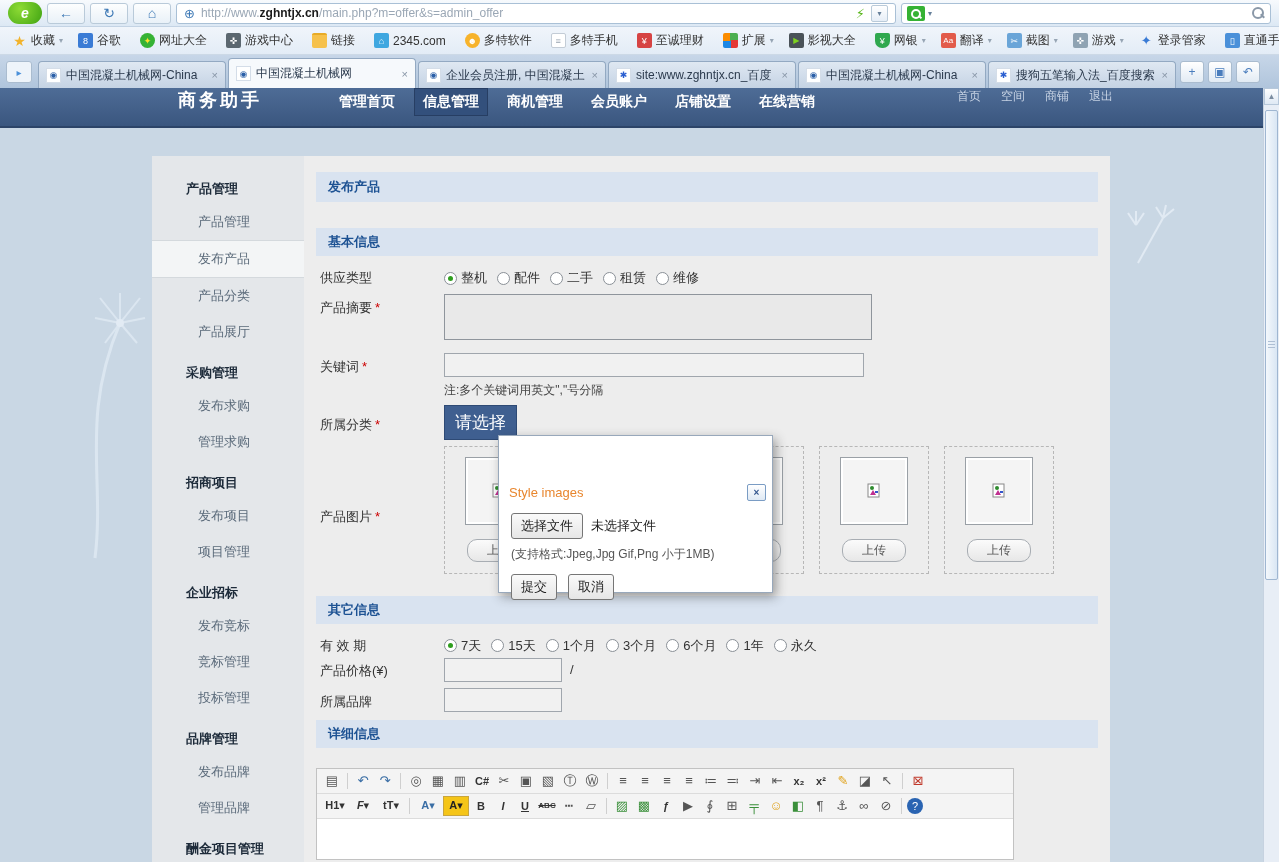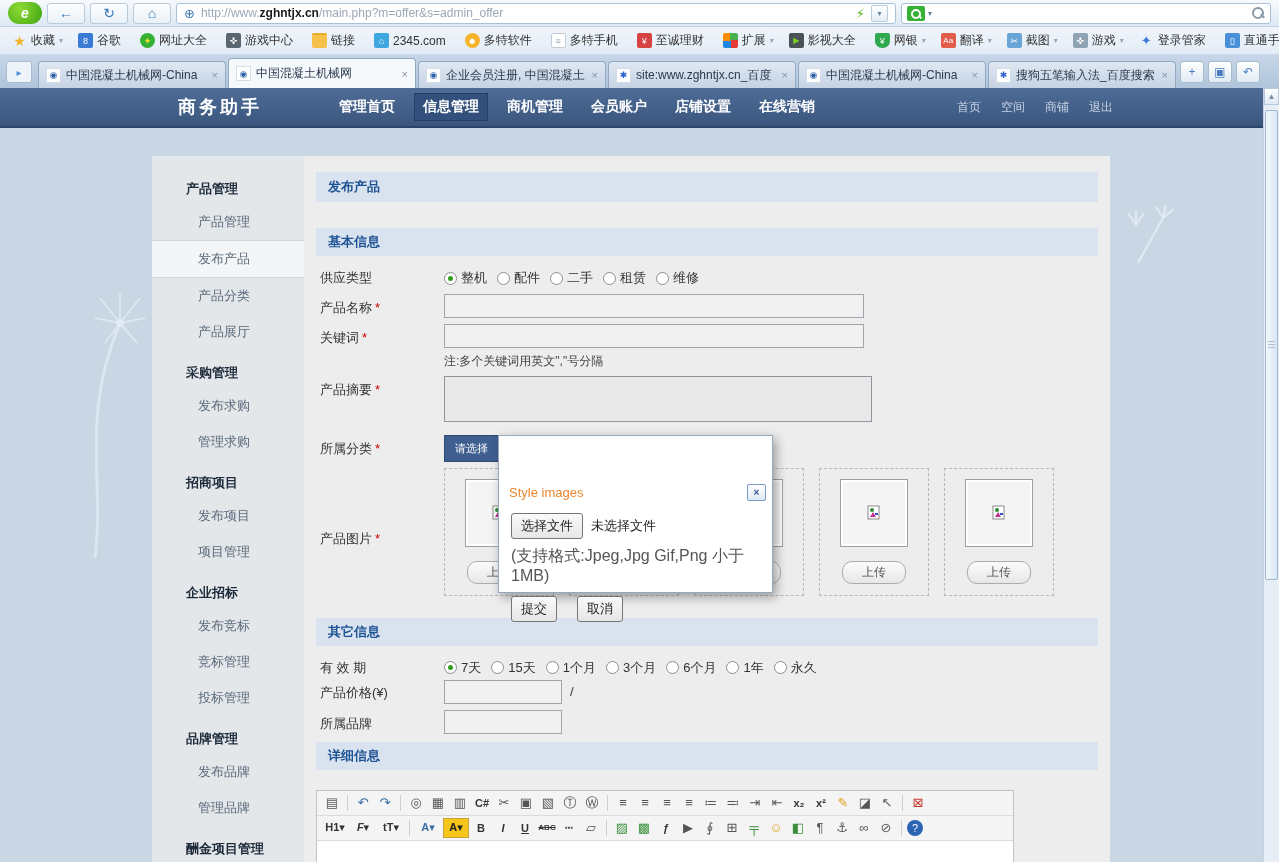--- a/index.html
+++ b/index.html
@@ -56,21 +56,21 @@
 .pinbtn{width:26px;height:22px;margin:0 6px 5px 2px;background:#eef4fa;border:1px solid #aabccf;border-radius:3px;color:#4a90d9;font-size:10px;display:flex;align-items:center;justify-content:center;}
 .tab{width:188px;height:27px;margin-right:2px;border:1px solid #93a9c2;border-bottom:none;border-radius:4px 4px 0 0;background:linear-gradient(#dfe8f2,#c5d3e4);display:flex;align-items:center;padding:0 7px;gap:5px;font-size:12px;color:#2b3a4d;cursor:pointer;}
 .tab.active{background:#f6f9fc;height:30px;}
 .tab-ic{width:15px;height:15px;background:#fff;border:1px solid #d4dde8;font-size:9px;color:#2a5fa8;display:flex;align-items:center;justify-content:center;flex:0 0 auto;}
 .tab.baidu .tab-ic{color:#2a5fd0;}
 .tab-title{flex:1;white-space:nowrap;overflow:hidden;}
 .tab-x{color:#8795a6;font-size:11px;flex:0 0 auto;}
 .tbtn{width:24px;height:22px;margin:0 2px 5px;background:linear-gradient(#fff,#e2ebf4);border:1px solid #aabccf;border-radius:3px;color:#4a7dbd;font-size:12px;display:flex;align-items:center;justify-content:center;cursor:pointer;}
 
 
-.navbar{position:absolute;top:88px;left:0;right:16px;height:40px;background:linear-gradient(#4e6c96,#3a567f);border-bottom:2px solid #2c4468;display:flex;align-items:center;color:#fff;}
+.navbar{position:absolute;top:88px;left:0;right:16px;height:40px;background:linear-gradient(#4e6c96,#3a567f);border-bottom:2px solid #2c4468;display:flex;align-items:flex-start;color:#fff;}
 .brand{font-size:18px;font-weight:bold;margin-left:178px;letter-spacing:3px;}
 .nav-menu{display:flex;margin-left:68px;gap:10px;font-size:14px;font-weight:bold;}
 .nav-item{padding:5px 9px;cursor:pointer;white-space:nowrap;}
 .nav-item.active{background:#33507c;border:1px solid #273e63;padding:4px 8px;}
 .nav-links{margin-left:auto;margin-right:150px;display:flex;gap:20px;font-size:12px;color:#c7d3e4;}
 .nav-link{cursor:pointer;white-space:nowrap;}
 
 
 .page{position:absolute;top:128px;left:0;right:16px;bottom:0;border-radius:25px;}
 .deco{position:absolute;opacity:.85;}
@@ -87,25 +87,25 @@
 .bar.title{margin-bottom:26px;}
 .bar.sec{height:28px;margin-bottom:8px;}
 .row{display:flex;align-items:flex-start;margin-bottom:6px;font-size:13px;color:#333;}
 .lbl{flex:0 0 128px;padding:5px 0 0 4px;white-space:nowrap;}
 .req{color:#c00;margin-left:3px;}
 .fld{flex:1;}
 .txt-input{width:420px;height:24px;background:#f1f1f1;border:1px solid #a0a6ad;}
 .txt-input.small{width:118px;}
 textarea.summary{width:428px;height:46px;background:#e9e9e9;border:1px solid #8f959c;resize:none;}
 .note{font-size:12px;color:#444;margin-top:5px;}
-.choose-btn{background:#3f5f90;color:#fff;border:1px solid #2e4a75;font-size:11px;padding:5px 10px;cursor:pointer;}
+.choose-btn{background:#3f5f90;color:#fff;border:1px solid #2e4a75;font-size:17px;padding:5px 10px;cursor:pointer;}
 .radio-opt{display:inline-flex;align-items:center;margin-right:10px;gap:4px;padding-top:5px;cursor:pointer;}
 .radio{width:13px;height:13px;border:1px solid #8a9097;border-radius:50%;background:#fff;position:relative;flex:0 0 auto;}
 .radio-opt.checked .radio::after{content:'';position:absolute;left:3px;top:3px;width:5px;height:5px;border-radius:50%;background:#2f9e1e;}
-.cat-row{}
+.cat-row{align-items:center;}
 .slots{display:flex;gap:15px;margin-bottom:16px;}
 .slot{width:110px;height:128px;border:1px dashed #b7b7b7;display:flex;flex-direction:column;align-items:center;justify-content:center;gap:14px;}
 .imgbox{width:68px;height:68px;background:#f4f4f4;border:1px solid #9aa0a6;box-shadow:inset 0 0 0 2px #fff;display:flex;align-items:center;justify-content:center;}
 .upload-btn{width:64px;height:23px;border:1px solid #a8adb3;border-radius:10px;background:linear-gradient(#fbfbfb,#e7e7e7);font-size:12px;color:#555;display:flex;align-items:center;justify-content:center;cursor:pointer;}
 .suffix{padding-top:5px;display:inline-block;margin-left:8px;}
 
 
 .editor{width:698px;border:1px solid #c2c2c2;background:#fff;}
 .tbrow{background:#f4f4f4;border-bottom:1px solid #dcdcdc;display:flex;align-items:center;padding:2px 4px;height:25px;}
 .ticon{min-width:20px;height:20px;display:inline-flex;align-items:center;justify-content:center;font-size:13px;color:#555;margin:0 1px;cursor:pointer;}
@@ -130,22 +130,22 @@
 .sb-grip{position:absolute;top:50%;left:2px;right:2px;height:8px;margin-top:-4px;background:repeating-linear-gradient(#aebfd4 0 1px,transparent 1px 3px);}
 
 
 .modal{position:absolute;left:498px;top:435px;width:275px;height:158px;background:#fff;border:1px solid #98a8bb;box-shadow:3px 4px 10px rgba(50,50,50,.45);z-index:50;}
 .modal-head{height:24px;display:flex;align-items:center;padding:3px 6px 0 10px;margin-top:43px;}
 .modal-title{color:#e8862e;font-size:13px;flex:1;}
 .modal-x{width:19px;height:17px;border:1px solid #7a9cc4;background:linear-gradient(#fff,#dfe9f4);color:#33568e;font-size:10px;font-weight:bold;display:flex;align-items:center;justify-content:center;border-radius:2px;cursor:pointer;}
 .modal-body{padding:10px 12px;font-size:13px;color:#222;}
 .file-row{display:flex;align-items:center;gap:8px;}
 .btn{border:1px solid #767676;border-radius:3px;background:linear-gradient(#fafafa,#e6e6e6);font-size:13px;padding:3px 9px;color:#222;cursor:pointer;font-family:inherit;}
-.hint{font-size:16px;color:#555;margin:7px 0 11px;}
-.btn-row{display:flex;gap:20px;}
+.hint{font-size:12px;color:#555;margin:7px 0 11px;}
+.btn-row{display:flex;gap:11px;}
 </style>
 </head>
 <body>
 
 <div class="screen">
 
   <header class="chrome">
     <span class="logo">e</span>
     <span class="nav-btn">←</span>
     <span class="nav-btn">↻</span>
@@ -374,36 +374,32 @@
             </span><span class="radio-opt">
               <span class="radio"></span>
               <span>租赁</span>
             </span><span class="radio-opt">
               <span class="radio"></span>
               <span>维修</span>
             </span>
         </div>
       </div>
 
-      <div class="row">
-        <span class="lbl"><span>产品名称</span><span class="req">*</span></span>
-        <div class="fld"><input class="txt-input" style=""></div>
+
+      <div class="row" style="margin-bottom:10px">
+        <span class="lbl"><span>产品摘要</span><span class="req">*</span></span>
+        <div class="fld"><textarea class="summary" style=""></textarea></div>
       </div>
 
       <div class="row">
         <span class="lbl"><span>关键词</span><span class="req">*</span></span>
         <div class="fld">
           <input class="txt-input" style="">
           <div class="note">注:多个关键词用英文","号分隔</div>
         </div>
-      </div>
-
-      <div class="row" style="margin-bottom:10px">
-        <span class="lbl"><span>产品摘要</span><span class="req">*</span></span>
-        <div class="fld"><textarea class="summary" style=""></textarea></div>
       </div>
 
       <div class="row cat-row">
         <span class="lbl"><span>所属分类</span><span class="req">*</span></span>
         <div class="fld"><button class="choose-btn">请选择</button></div>
       </div>
 
       <div class="row">
         <span class="lbl" style="padding-top:62px"><span>产品图片</span><span class="req">*</span></span>
         <div class="fld slots">

